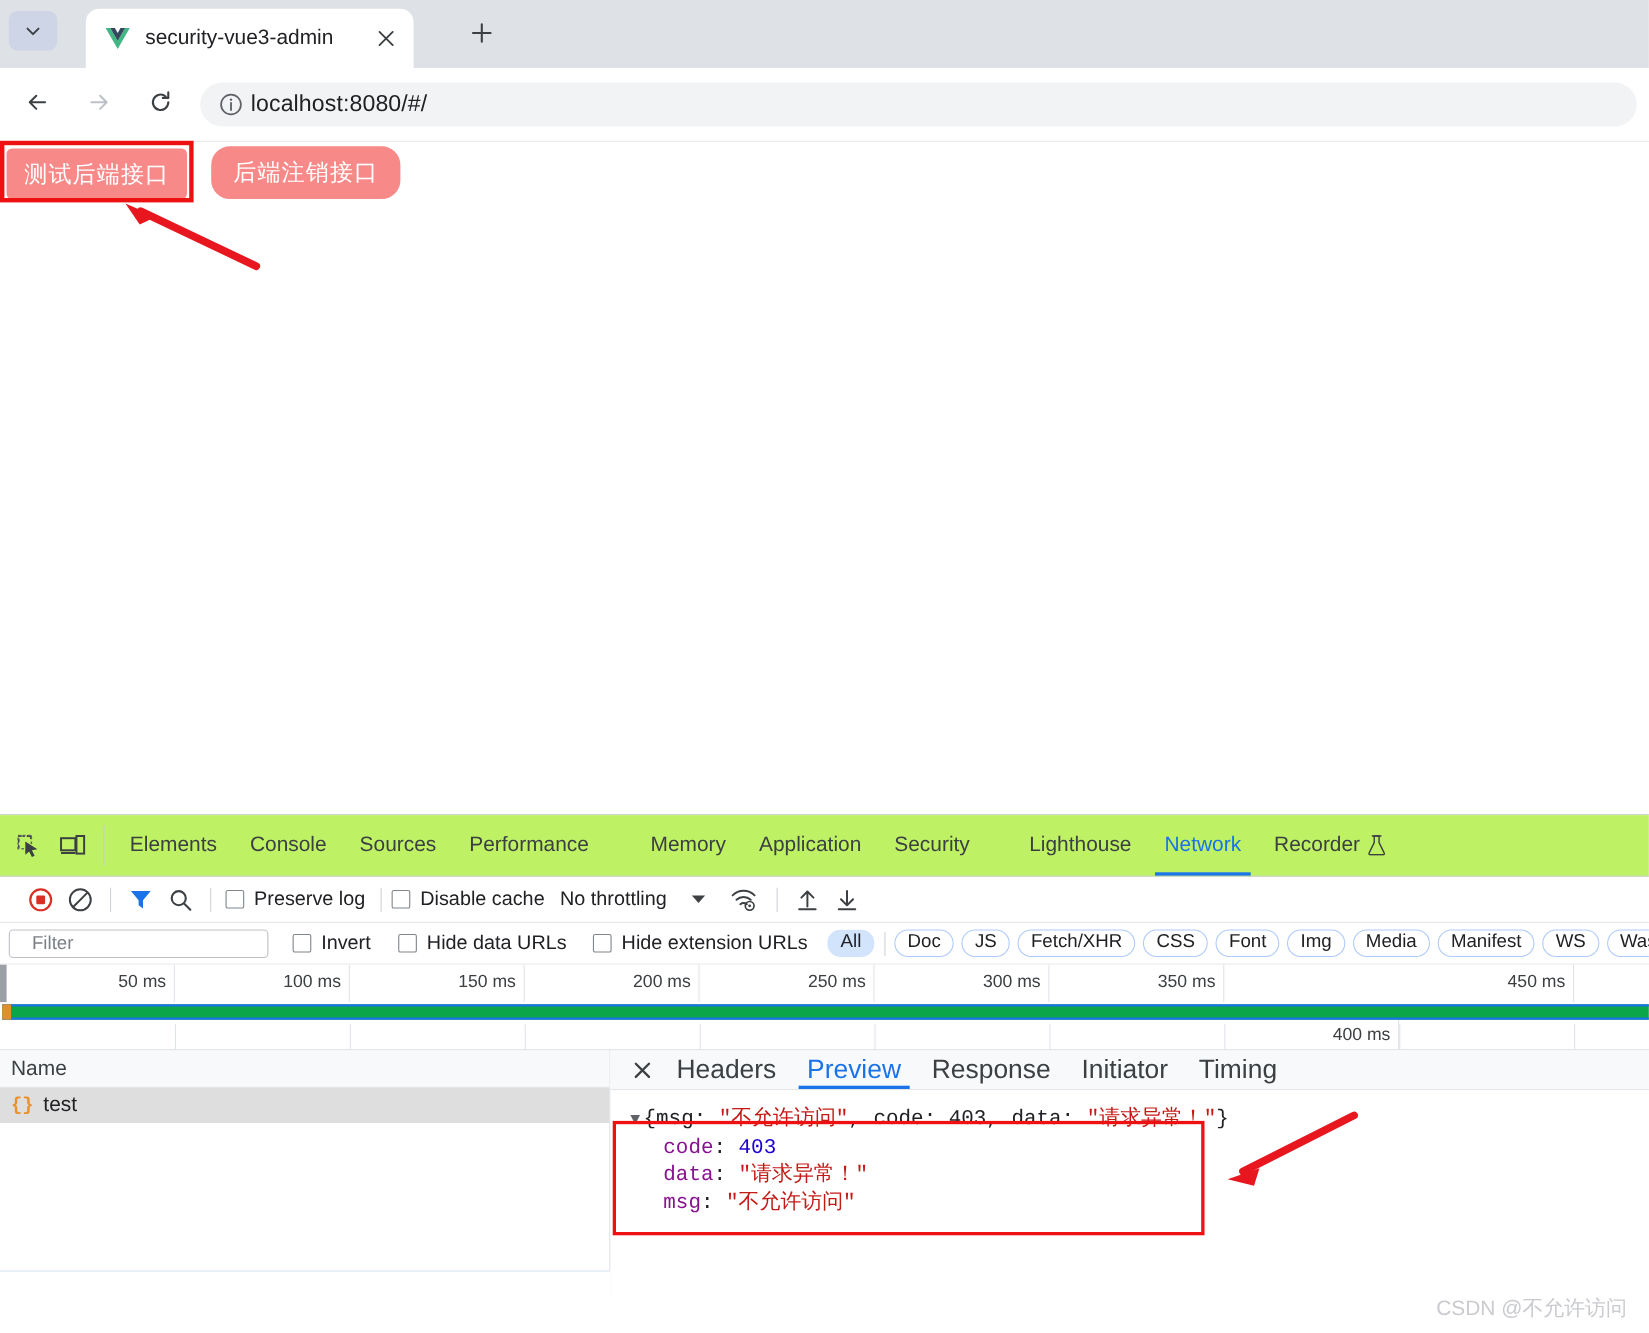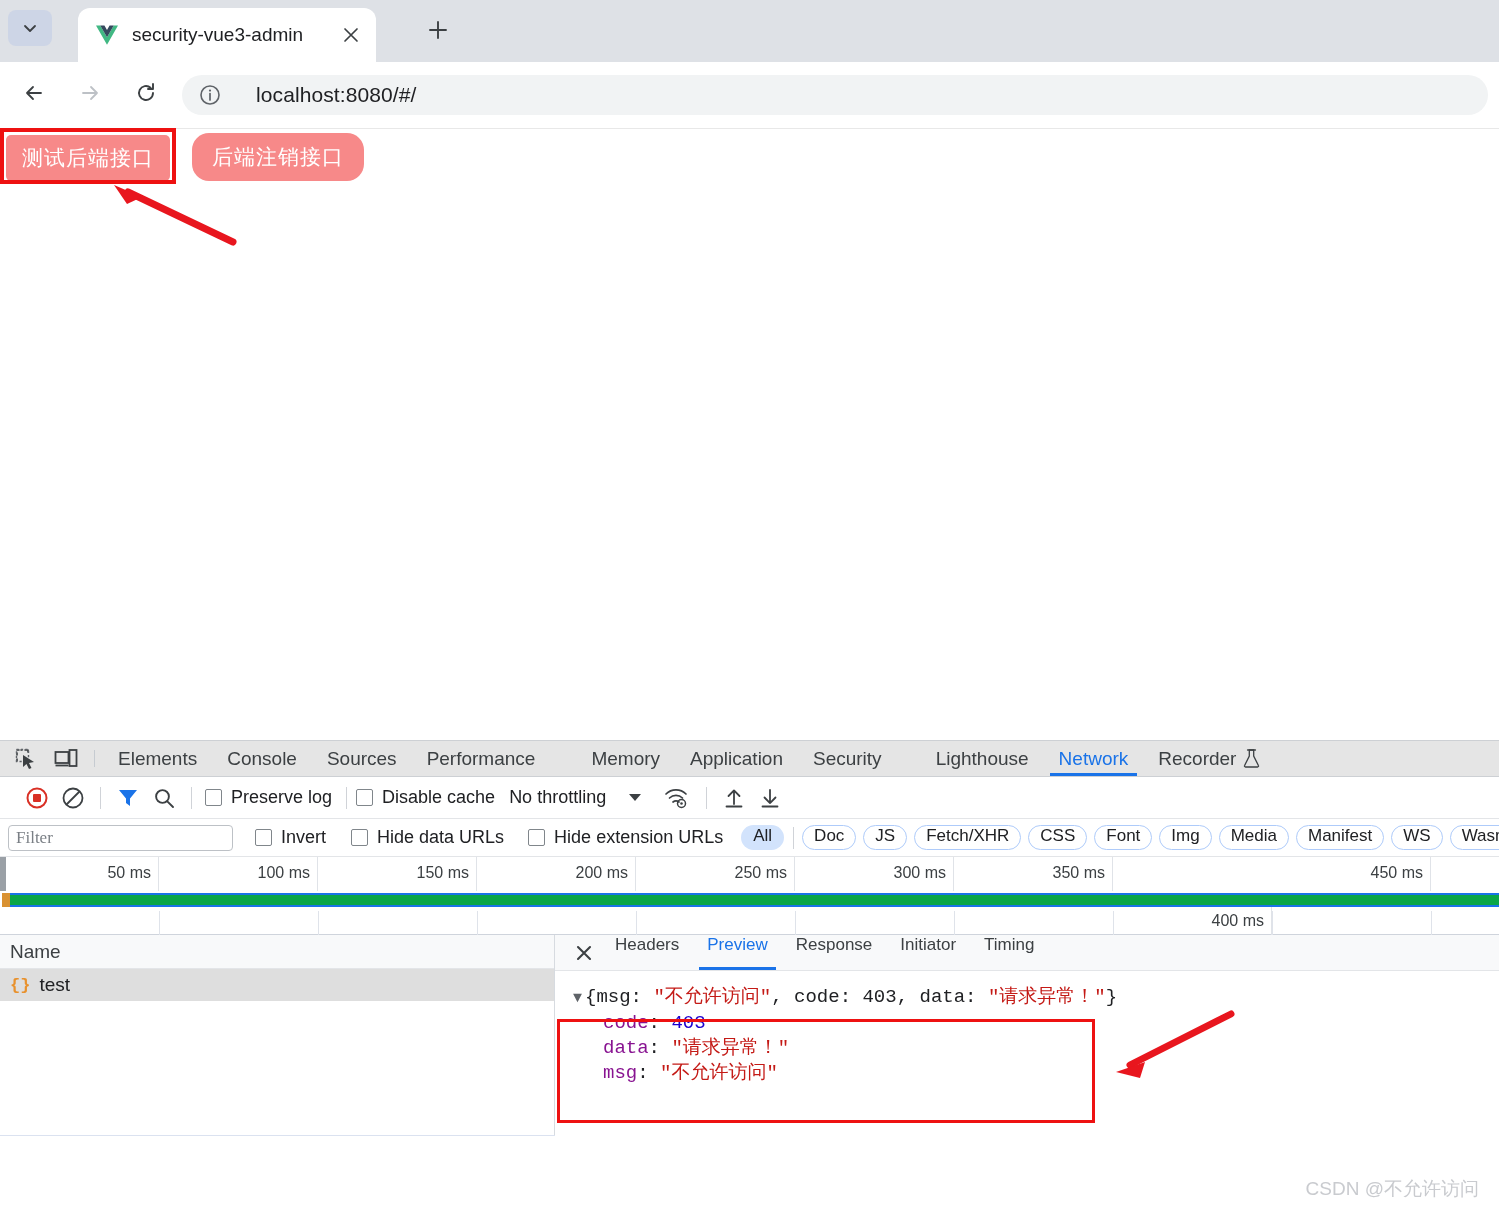--- a/index.html
+++ b/index.html
@@ -67,21 +67,21 @@
     border-radius: 20px;
     display: flex; align-items: center;
     padding-left: 14px;
   }
   .omnibox-info {
     width: 28px; height: 28px; flex: 0 0 28px;
     display:flex;align-items:center;justify-content:center;
     color: #5f6368;
   }
   .omnibox-url {
-    margin-left: 32px; font-size: 21px; color: #202124;
+    margin-left: 4px; font-size: 21px; color: #202124;
     font-family: "Liberation Sans", sans-serif;
     letter-spacing: 0.1px;
   }
 
   
   .page-viewport {
     position: absolute; left: 0; top: 128px; width: 1499px; height: 612px;
     background: #ffffff;
     border-top: 1px solid #e8e8e8;
   }
@@ -111,22 +111,22 @@
 
   .anno-arrow { position: absolute; pointer-events: none; }
 
   
   .devtools {
     position: absolute; left: 0; top: 740px; width: 1499px; height: 472px;
     background: #ffffff;
     border-top: 1px solid #cdd0d4;
   }
   .dt-tabbar {
-    position: relative; height: 36px; width: 100%;
-    background: #e5e5e5;
+    position: relative; height: 56px; width: 100%;
+    background: #bef264;
     display: flex; align-items: stretch;
     border-bottom: 1px solid #cdd0d4;
   }
   .dt-icon-btn {
     width: 40px; display:flex; align-items:center; justify-content:center;
     color: #5f6368;
   }
   .dt-icon-btn.first { margin-left: 6px; }
   .dt-sep {
     width: 1px; margin: 9px 8px; background: #c6cbd1; flex: 0 0 1px;
@@ -169,23 +169,23 @@
 
   .dt-filterbar {
     height: 38px; display: flex; align-items: center;
     border-bottom: 1px solid #e3e5e8;
     background: #ffffff;
     padding-left: 8px;
   }
   .filter-input {
     width: 236px; height: 26px;
     border: 1px solid #bdc1c6; border-radius: 4px;
-    font-size: 17px; color: #202124; padding: 0 7px;
+    font-size: 17px; color: #202124; padding: 0 20px;
     outline: none; background: #fff;
-    font-family: Liberation Serif, serif;
+    font-family: Liberation Sans, sans-serif;
   }
   .filter-input::placeholder { color: #7a7f85; }
   .type-pill {
     height: 25px; border-radius: 13px; padding: 0 11px;
     border: 1px solid #aecbfa; background: #fff;
     font-size: 17px; color: #202124;
     display: flex; white-space: nowrap;
     margin-right: 7px;
     font-family: "Liberation Sans", sans-serif;
   }
@@ -239,22 +239,22 @@
   .detail-tabs {
     height: 36px; background: #f8f9fa;
     border-bottom: 1px solid #e3e5e8;
     display: flex; align-items: stretch; padding-left: 12px;
   }
   .detail-close {
     width: 34px; display:flex; align-items:center; justify-content:center;
     color: #3c4043; font-size: 22px;
   }
   .d-tab {
-    display: flex; align-items: flex-start; padding: 0 14px;
-    font-size: 17px; color: #3c4043; position: relative; white-space: nowrap;
+    display: flex; align-items: center; padding: 0 14px;
+    font-size: 24px; color: #3c4043; position: relative; white-space: nowrap;
     font-family: "Liberation Sans", sans-serif;
   }
   .d-tab.active { color: #1a73e8; }
   .d-tab.active::after {
     content:""; position:absolute; left:6px; right:6px; bottom:0; height:3px; background:#1a73e8;
   }
   .preview-body {
     padding: 14px 0 0 18px;
     font-family: "Liberation Mono", monospace;
     font-size: 19px; line-height: 25px;

